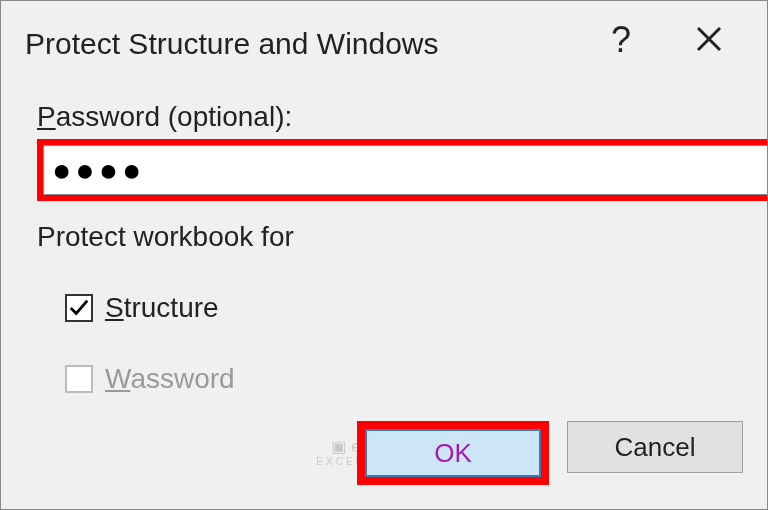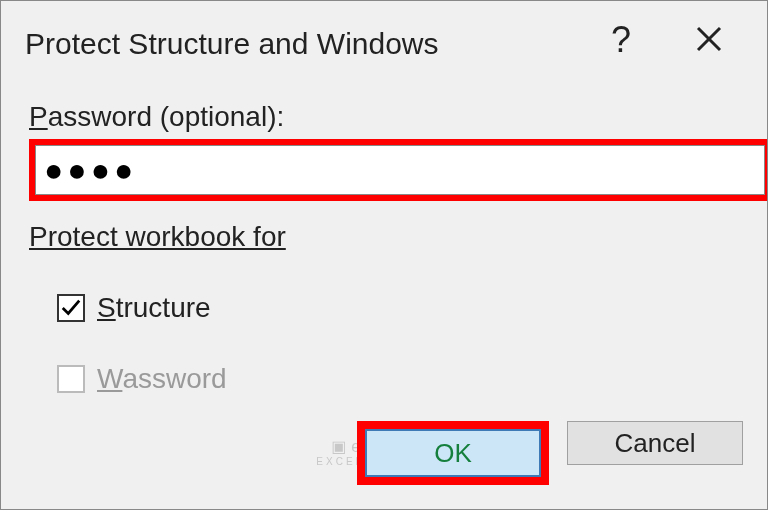--- a/index.html
+++ b/index.html
@@ -33,21 +33,21 @@
     }
     .close-btn {
       width: 48px;
       text-align: center;
       cursor: pointer;
       font-size: 28px;
       margin-right: 10px;
     }
     .close-btn svg { width: 30px; height: 30px; }
     .content {
-      padding: 10px 24px 0 28px;
+      padding: 10px 24px 0 36px;
     }
     .pw-label {
       font-size: 28px;
       color: #222;
       margin-top: 20px;
       margin-bottom: 6px;
     }
     .underline-first { text-decoration: underline; }
     .pw-input-wrap {
       border: 6px solid #ff0000;
@@ -64,21 +64,20 @@
       padding: 0 8px;
       letter-spacing: 4px;
       font-family: Arial, sans-serif;
       outline: none;
       color: #000;
     }
     .protect-label {
       font-size: 28px;
       color: #222;
       margin-bottom: 18px;
-      text-decoration: underline;
     }
     .checkbox-row {
       display: flex;
       align-items: center;
       margin-left: 28px;
       margin-bottom: 18px;
       font-size: 28px;
       margin-top: 39px;
     }
     .cb {
@@ -115,27 +114,27 @@
       font-size: 26px;
       font-family: inherit;
       cursor: pointer;
       display: flex;
       align-items: center;
       justify-content: center;
     }
     .btn-ok {
       background: #cde6f7;
       border: 2px solid #3e7ab5;
-      color: #15803d;
+      color: #a21caf;
     }
     .btn-cancel {
       background: #e1e1e1;
       border: 1px solid #a0a0a0;
       color: #222;
-      height: 44px;
+      height: 52px;
     }
     .watermark {
       position: absolute;
       bottom: 42px;
       left: 50%;
       transform: translateX(-50%);
       font-size: 16px;
       color: #c8c8c8;
       letter-spacing: 1px;
       pointer-events: none;

